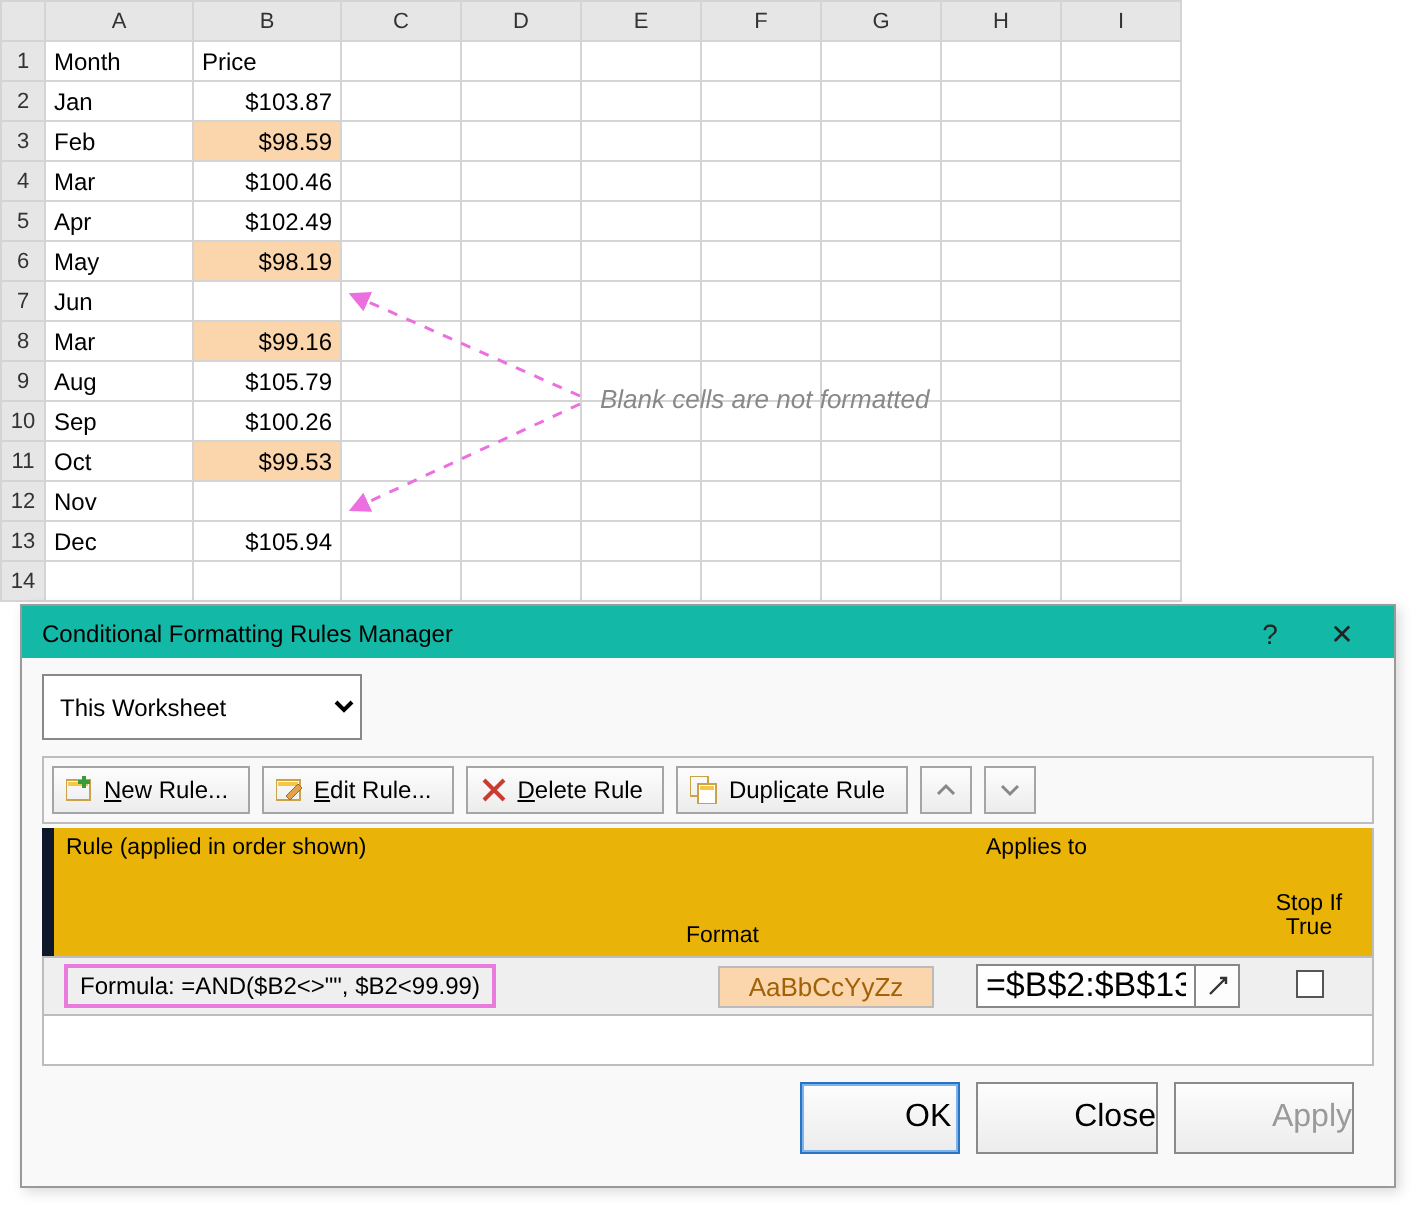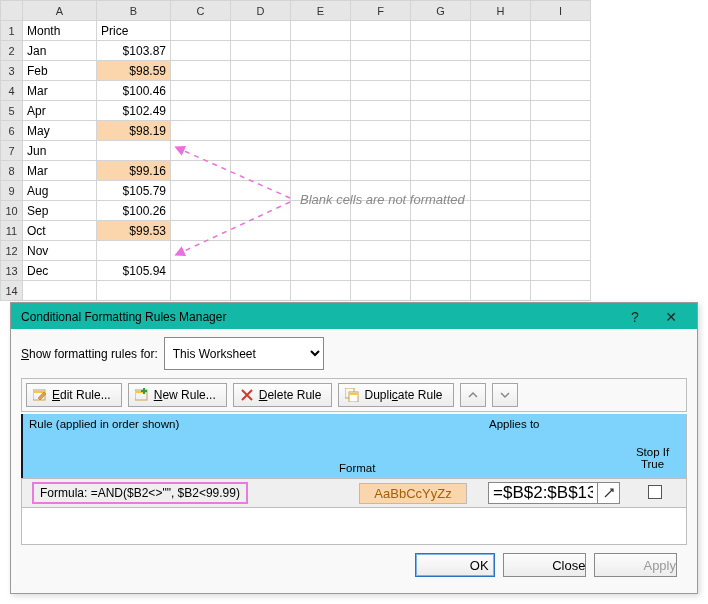--- a/index.html
+++ b/index.html
@@ -107,23 +107,23 @@
     font-size: 12px;
     cursor: default;
   }
   .tbtn.sq { width: 26px; padding: 0; justify-content: center; color:#777; }
   .ico { width: 14px; height: 14px; display: inline-block; }
 
   .rules-head {
     display: flex;
     padding: 4px 6px 4px 6px;
     font-size: 11.5px;
-    border-left: 2px solid #0f172a;
+    border-left: 6px solid #0f172a;
     border-right: 1px solid #bdbdbd;
-    background: #7dd3fc;
+    background: #eab308;
   }
   .rh-rule { width: 310px; }
   .rh-format { width: 150px; margin-top: 44px; }
   .rh-applies { width: 140px; }
   .rh-stop { flex: 1; text-align: center; padding-right: 4px; margin-top: 28px; }
 
   .rules-row {
     display: flex;
     align-items: center;
     padding: 3px 6px;
@@ -170,22 +170,22 @@
     background: #fff;
   }
 
   .dlg-buttons {
     display: flex; justify-content: flex-end; gap: 8px;
     padding: 8px 10px 10px 0;
   }
   .btn {
     border: 1px solid #8a8a8a;
     background: linear-gradient(#fdfdfd,#ececec);
-    min-width: 80px; height: 24px;
-    font-size: 13px;
+    min-width: 80px; height: 36px;
+    font-size: 16px;
     display: inline-flex; align-items:center; justify-content:center;padding-left:48px;
   }
   .btn.primary { border: 1px solid #2a72c4; box-shadow: inset 0 0 0 1px #7db3ea; }
   .btn.disabled { color: #9a9a9a; }
 
   svg { display:block; }
 </style>
 </head>
 <body>
 
@@ -388,46 +388,45 @@
 <div class="annot">Blank cells are not formatted</div>
 
 <div class="dialog">
   <div class="dlg-title">
     <span class="t">Conditional Formatting Rules Manager</span>
     <span class="q">?</span>
     <span class="x">✕</span>
   </div>
   <div class="dlg-body">
     <div class="row1">
-      <span><span class="underline-letter">S</span><span>how formatting rules for:</span></span>
       <select>
         <option>This Worksheet</option>
       </select>
     </div>
 
     <div class="toolbar">
+      <span class="tbtn">
+        <span class="ico">
+          <svg width="14" height="14">
+              <rect x="0" y="2" width="12" height="10" fill="none" stroke="#caa24a"></rect>
+              <rect x="1" y="3" width="10" height="2" fill="#f5c742"></rect>
+              <path d="M9 0 L9 6 M6 3 L12 3" stroke="#3a9b3a" stroke-width="2"></path>
+            </svg>
+        </span>
+        <span><span class="underline-letter">N</span><span>ew Rule...</span></span>
+      </span>
       <span class="tbtn">
         <span class="ico">
           <svg width="14" height="14">
               <rect x="0" y="2" width="12" height="10" fill="none" stroke="#caa24a"></rect>
               <rect x="1" y="3" width="10" height="2" fill="#f5c742"></rect>
               <path d="M7 12 L13 6 L11 4 L5 10 Z" fill="#e2a24a" stroke="#9c6b20" stroke-width="0.5"></path>
             </svg>
         </span>
         <span><span class="underline-letter">E</span><span>dit Rule...</span></span>
-      </span>
-      <span class="tbtn">
-        <span class="ico">
-          <svg width="14" height="14">
-              <rect x="0" y="2" width="12" height="10" fill="none" stroke="#caa24a"></rect>
-              <rect x="1" y="3" width="10" height="2" fill="#f5c742"></rect>
-              <path d="M9 0 L9 6 M6 3 L12 3" stroke="#3a9b3a" stroke-width="2"></path>
-            </svg>
-        </span>
-        <span><span class="underline-letter">N</span><span>ew Rule...</span></span>
       </span>
       <span class="tbtn">
         <span class="ico">
           <svg width="14" height="14">
               <path d="M2 2 L12 12 M12 2 L2 12" stroke="#cc3b2f" stroke-width="2"></path>
             </svg>
         </span>
         <span><span class="underline-letter">D</span><span>elete Rule</span></span>
       </span>
       <span class="tbtn">

